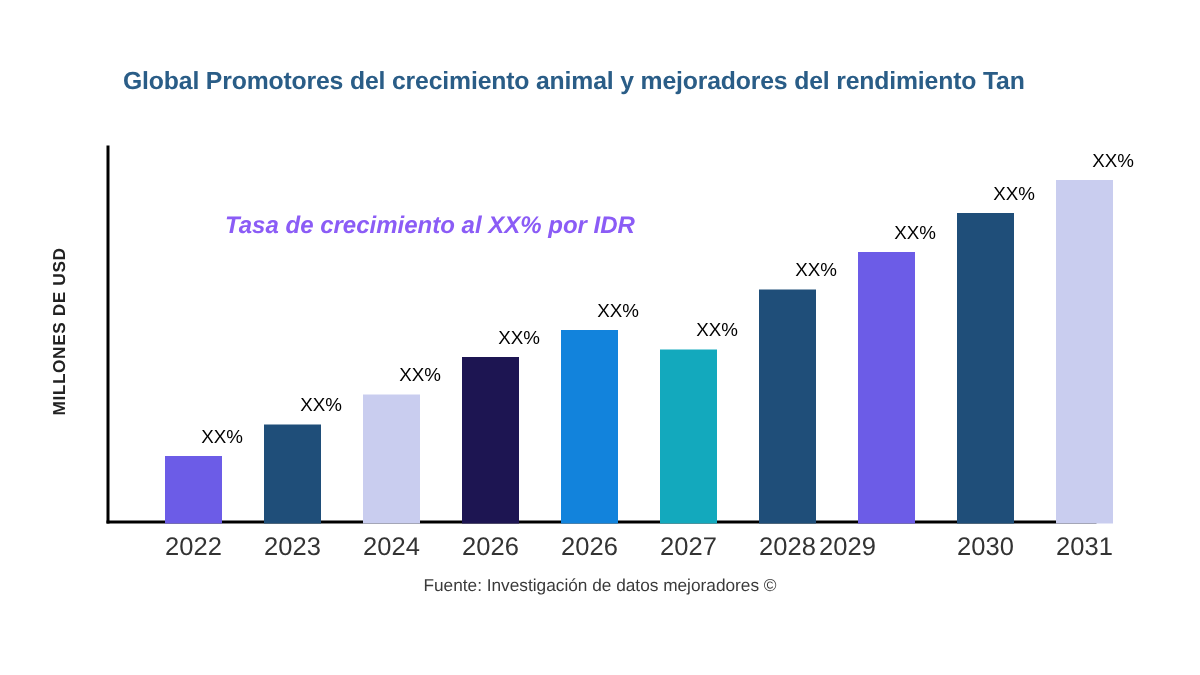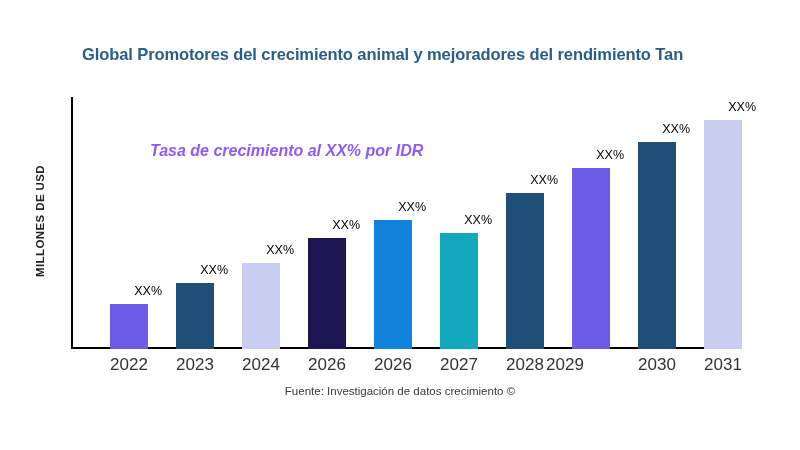--- a/index.html
+++ b/index.html
@@ -199,21 +199,21 @@
         <div class="bar-label" style="bottom: 213px;">XX%</div>
       </div>
       <div class="bar-slot" style="left: 619px;">
         <div class="bar" style="height: 229px; background: rgb(201, 205, 239);"></div>
         <div class="bar-label" style="bottom: 235px;">XX%</div>
       </div>
     </div>
 
   <div id="growth-note">Tasa de crecimiento al XX% por IDR</div>
 
-  <div id="source-note">Fuente: Investigación de datos crecimiento ©</div>
+  <div id="source-note">Fuente: Investigación de datos mejoradores ©</div>
 
 <div class="tick-label" style="left: 96px;">2022</div>
     <div class="tick-label" style="left: 162px;">2023</div>
     <div class="tick-label" style="left: 228px;">2024</div>
     <div class="tick-label" style="left: 294px;">2026</div>
     <div class="tick-label" style="left: 360px; text-align: center;">2026</div>
     <div class="tick-label" style="left: 426px;">2027</div>
     <div class="tick-label" style="left: 492px;">2028</div>
     <div class="tick-label" style="left: 532px;">2029</div>
     <div class="tick-label" style="left: 624px;">2030</div>

